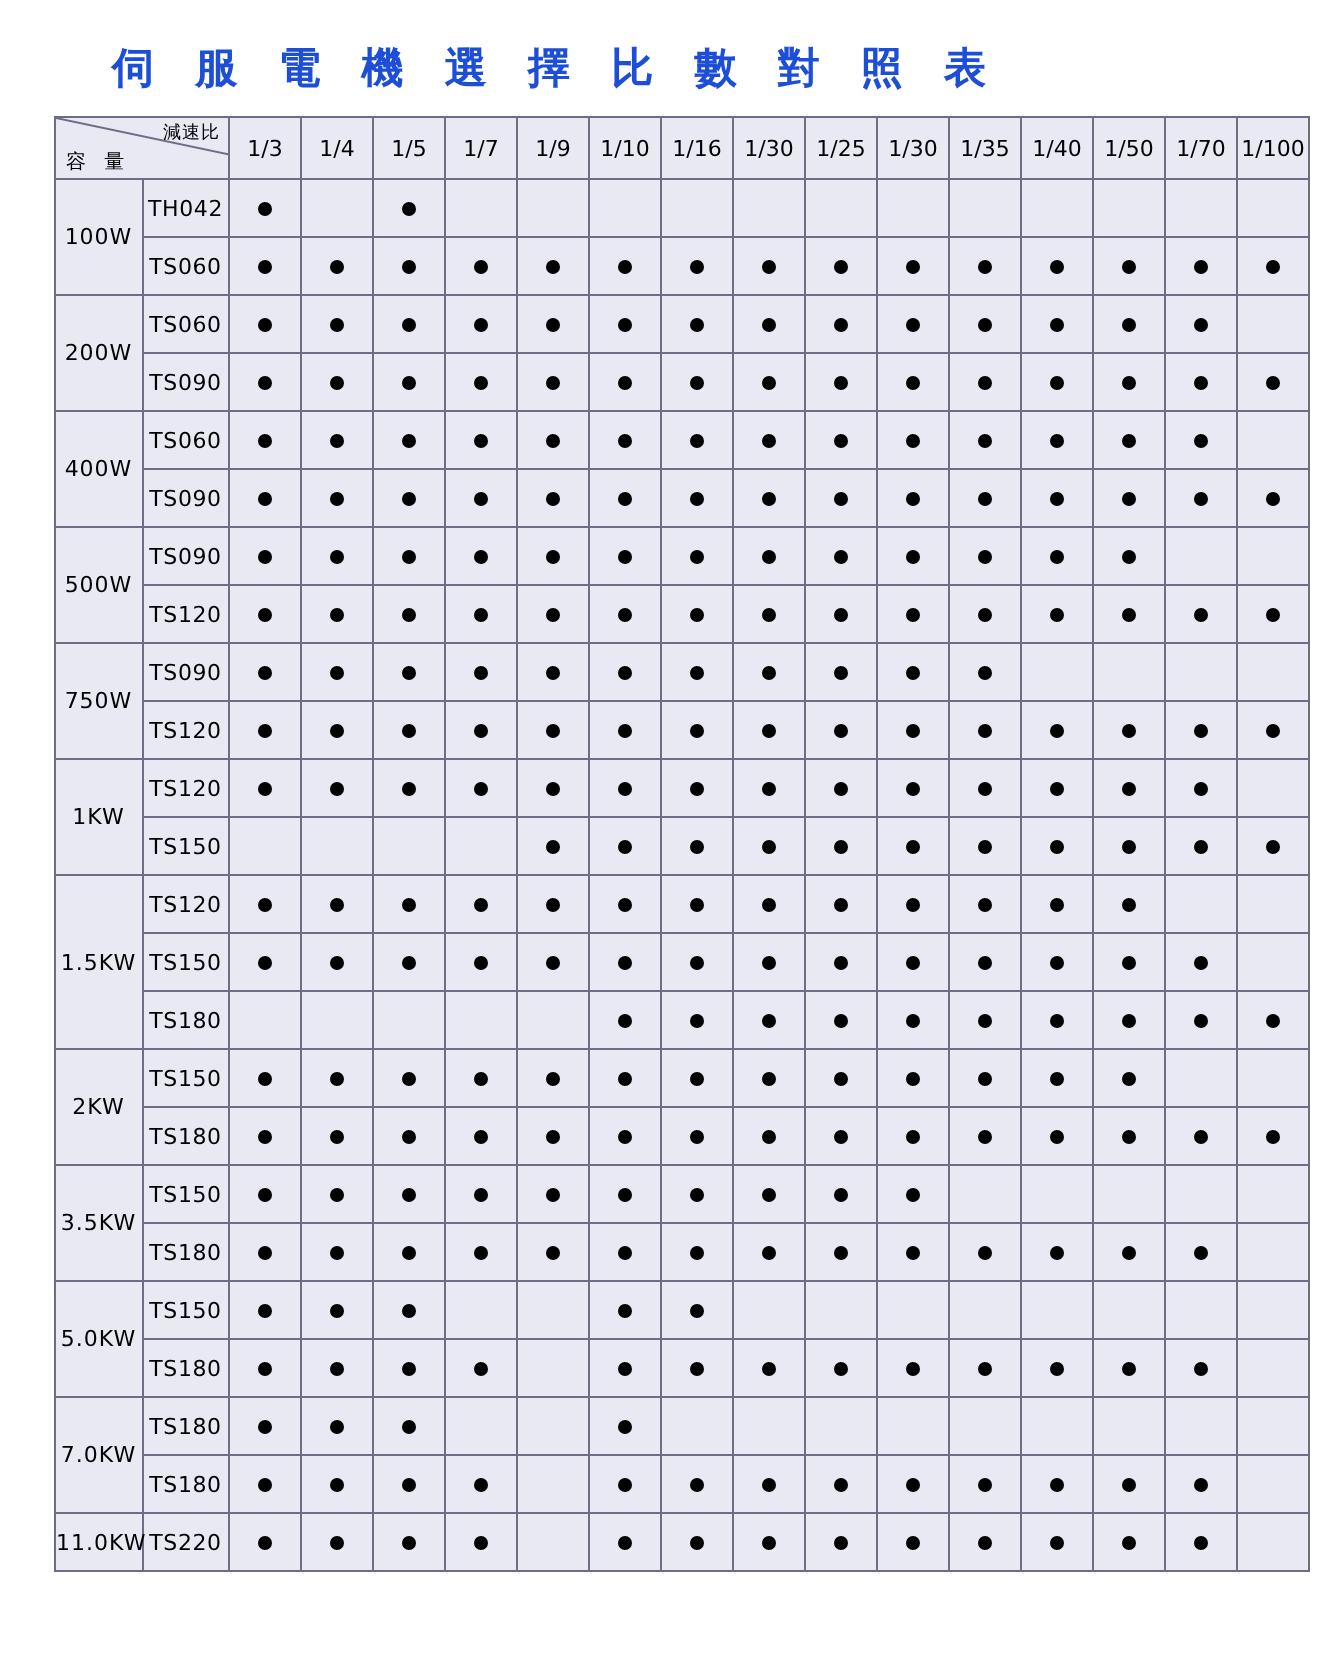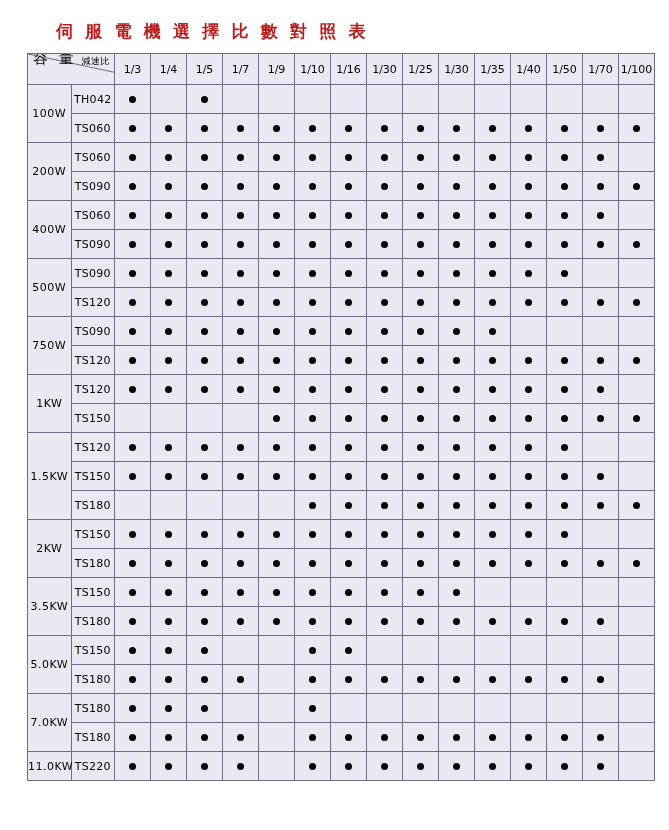--- a/index.html
+++ b/index.html
@@ -15,26 +15,26 @@
     overflow: hidden;
   }
   .page {
     position: relative;
     width: 669px;
     height: 830px;
     box-sizing: border-box;
     padding: 14px 26px 0 26px;
   }
   .title {
-    font-size: 17px;
+    font-size: 21px;
     font-weight: bold;
     letter-spacing: 4px;
-    color: #b91c1c;
+    color: #1d4ed8;
     margin: 6px 0 10px 30px;
-    font-family: Liberation Serif, serif;
+    font-family: Liberation Mono, monospace;
   }
   table.matrix {
     border-collapse: collapse;
     table-layout: fixed;
     width: 615px;
     margin-left: 1px;
   }
   table.matrix td, table.matrix th {
     border: 1px solid #6d6d86;
     padding: 0;
@@ -62,22 +62,22 @@
   .corner-cell .lbl-ratio {
     position: absolute;
     right: 4px;
     top: 1px;
     font-size: 9px;
     letter-spacing: 0.5px;
   }
   .corner-cell .lbl-cap {
     position: absolute;
     left: 5px;
-    bottom: 16px;
-    font-size: 15px;
+    bottom: 1px;
+    font-size: 10px;
     letter-spacing: 3px;
   }
   th.ratio-head {
     width: 35px;
     height: 30px;
     font-size: 11px;
     margin-left: 24px;
   }
   td.cap-cell {
     width: 86px;

